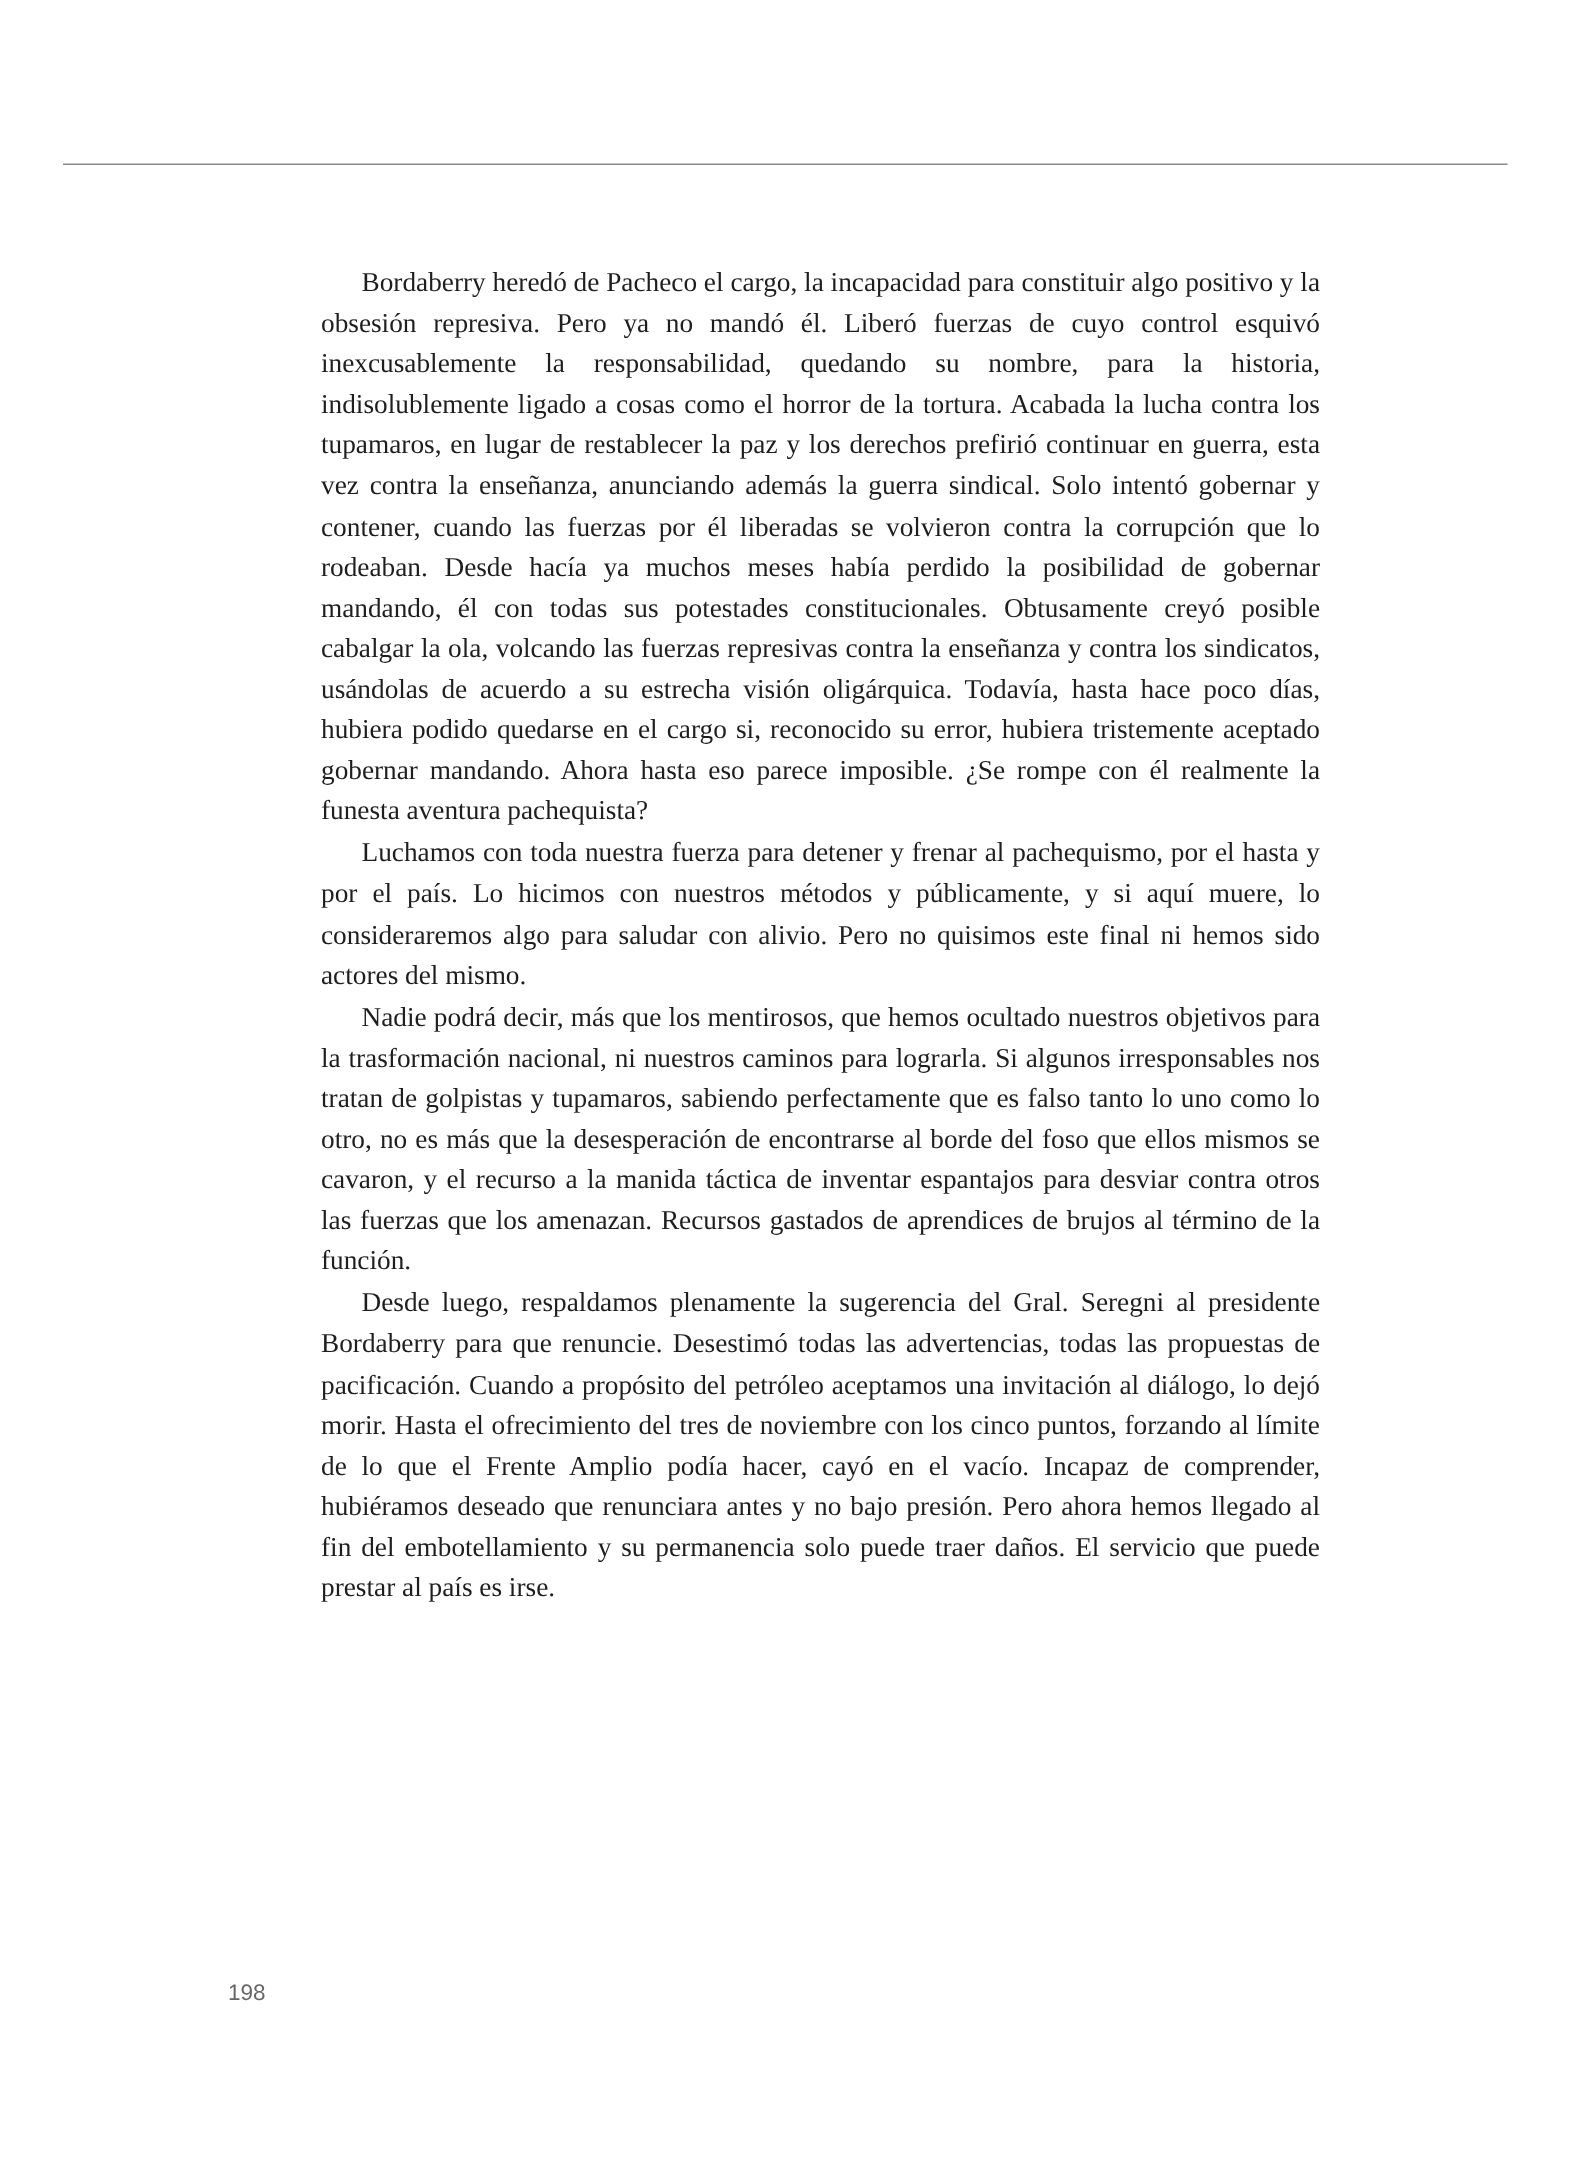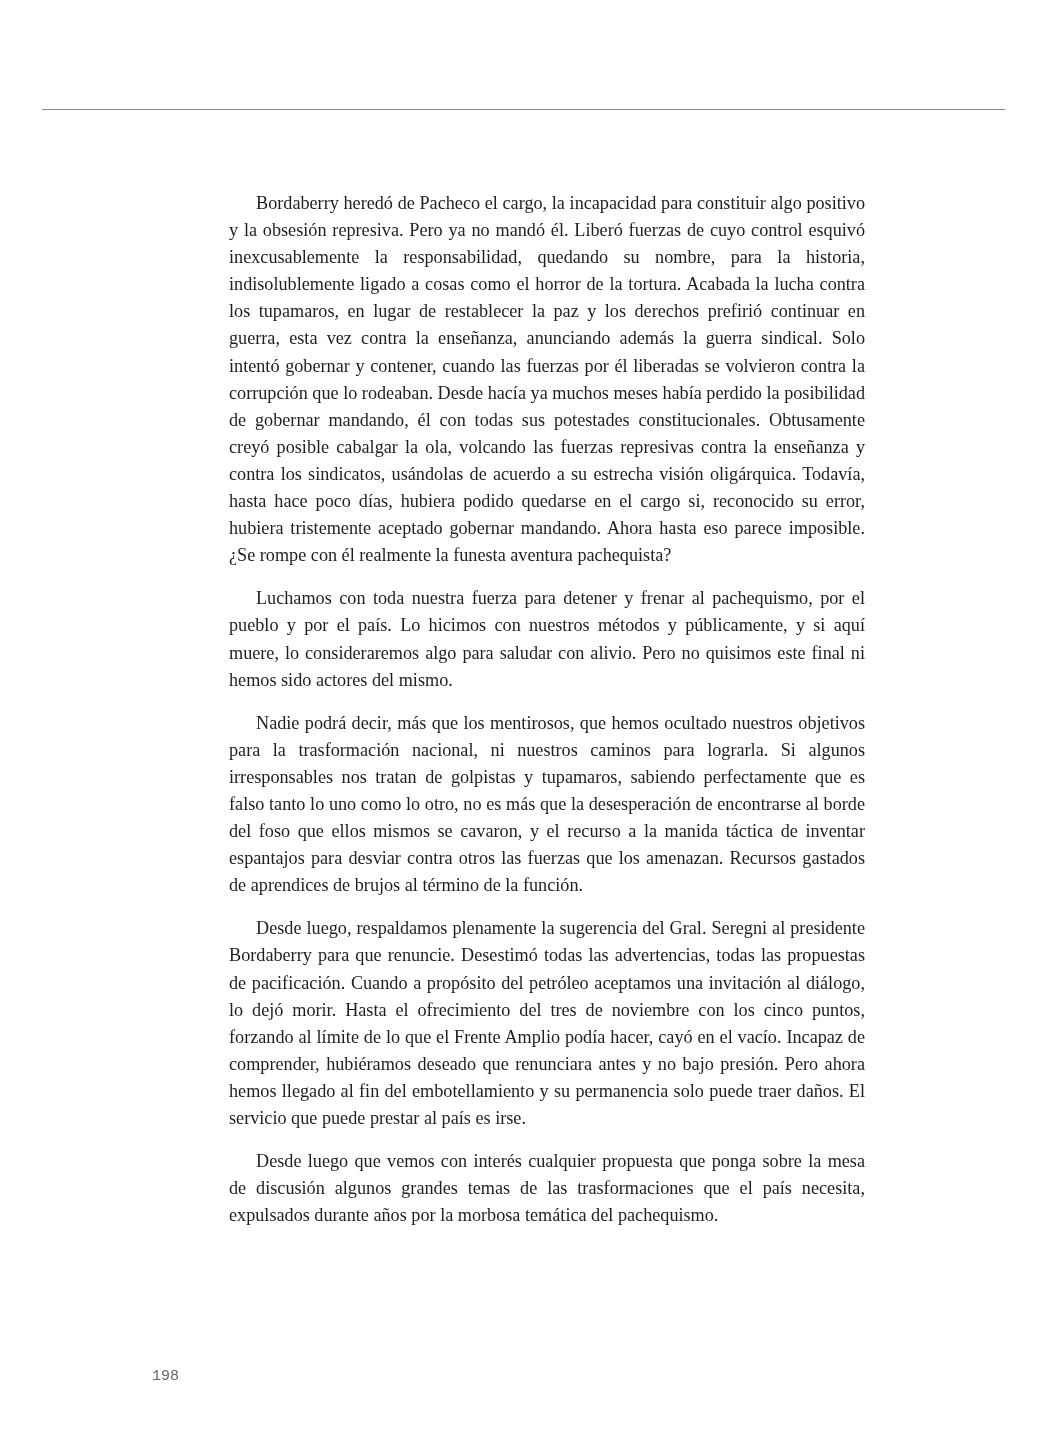--- a/index.html
+++ b/index.html
@@ -7,33 +7,32 @@
     .top-rule {
       position: absolute; left: 42px; top: 109px; width: 963px; height: 0;
       border-top: 1px solid #8a8a8a;
     }
     .text-block {
       position: absolute; left: 213px; top: 174px; width: 668px;
       font-family: "Liberation Serif", "DejaVu Serif", serif;
       font-size: 18.2px; line-height: 27.1px; color: #1e1e1e;
       text-align: justify; hyphens: manual;
     }
-    .text-block p { margin: 16px; text-indent: 27px; }
+    .text-block p { margin: 1px; text-indent: 27px; }
     .page-number {
       position: absolute; left: 152px; top: 1320px;
-      font-family: Liberation Mono, monospace;
-      font-size: 15px; color: #666666; margin-top: 48px;
+      font-family: Liberation Sans, sans-serif;
+      font-size: 15px; color: #666666;
     }
   </style>
 </head>
 <body>
 
 <div class="top-rule"></div>
 
 <div class="text-block">
   <p>Bordaberry heredó de Pacheco el cargo, la incapacidad para constituir algo positivo y la obsesión represiva. Pero ya no mandó él. Liberó fuerzas de cuyo control esquivó inexcusablemente la responsabilidad, quedando su nombre, para la historia, indisolublemente ligado a cosas como el horror de la tortura. Acabada la lucha contra los tupamaros, en lugar de restablecer la paz y los de­rechos prefirió continuar en guerra, esta vez contra la enseñanza, anunciando además la guerra sindical. Solo intentó gobernar y contener, cuando las fuerzas por él liberadas se volvieron contra la corrupción que lo rodeaban. Desde hacía ya muchos meses había perdido la posibilidad de gobernar mandando, él con todas sus potestades constitucionales. Obtusamente creyó posible cabalgar la ola, volcando las fuerzas represivas contra la enseñanza y contra los sindica­tos, usándolas de acuerdo a su estrecha visión oligárquica. Todavía, hasta hace poco días, hubiera podido quedarse en el cargo si, reconocido su error, hubiera tristemente aceptado gobernar mandando. Ahora hasta eso parece imposible. ¿Se rompe con él realmente la funesta aventura pachequista?</p>
-  <p>Luchamos con toda nuestra fuerza para detener y frenar al pachequismo, por el pueblo y por el país. Lo hicimos con nuestros métodos y públicamente, y si aquí muere, lo consideraremos algo para saludar con alivio. Pero no quisimos este final ni hemos sido actores del mismo.</p>
+  <p>Luchamos con toda nuestra fuerza para detener y frenar al pachequismo, por el hasta y por el país. Lo hicimos con nuestros métodos y públicamente, y si aquí muere, lo consideraremos algo para saludar con alivio. Pero no quisimos este final ni hemos sido actores del mismo.</p>
   <p>Nadie podrá decir, más que los mentirosos, que hemos ocultado nuestros objetivos para la trasformación nacional, ni nuestros caminos para lograrla. Si algunos irresponsables nos tratan de golpistas y tupamaros, sabiendo perfecta­mente que es falso tanto lo uno como lo otro, no es más que la desesperación de encontrarse al borde del foso que ellos mismos se cavaron, y el recurso a la ma­nida táctica de inventar espantajos para desviar contra otros las fuerzas que los amenazan. Recursos gastados de aprendices de brujos al término de la función.</p>
   <p>Desde luego, respaldamos plenamente la sugerencia del Gral. Seregni al pre­sidente Bordaberry para que renuncie. Desestimó todas las advertencias, todas las propuestas de pacificación. Cuando a propósito del petróleo aceptamos una invitación al diálogo, lo dejó morir. Hasta el ofrecimiento del tres de noviembre con los cinco puntos, forzando al límite de lo que el Frente Amplio podía hacer, cayó en el vacío. Incapaz de comprender, hubiéramos deseado que renunciara antes y no bajo presión. Pero ahora hemos llegado al fin del embotellamiento y su permanencia solo puede traer daños. El servicio que puede prestar al país es irse.</p>
-  <p>Desde luego que vemos con interés cualquier propuesta que ponga sobre la mesa de discusión algunos grandes temas de las trasformaciones que el país necesita, expulsados durante años por la morbosa temática del pachequismo.</p>
 </div>
 
 <div class="page-number">198</div>
 
 </body></html>

